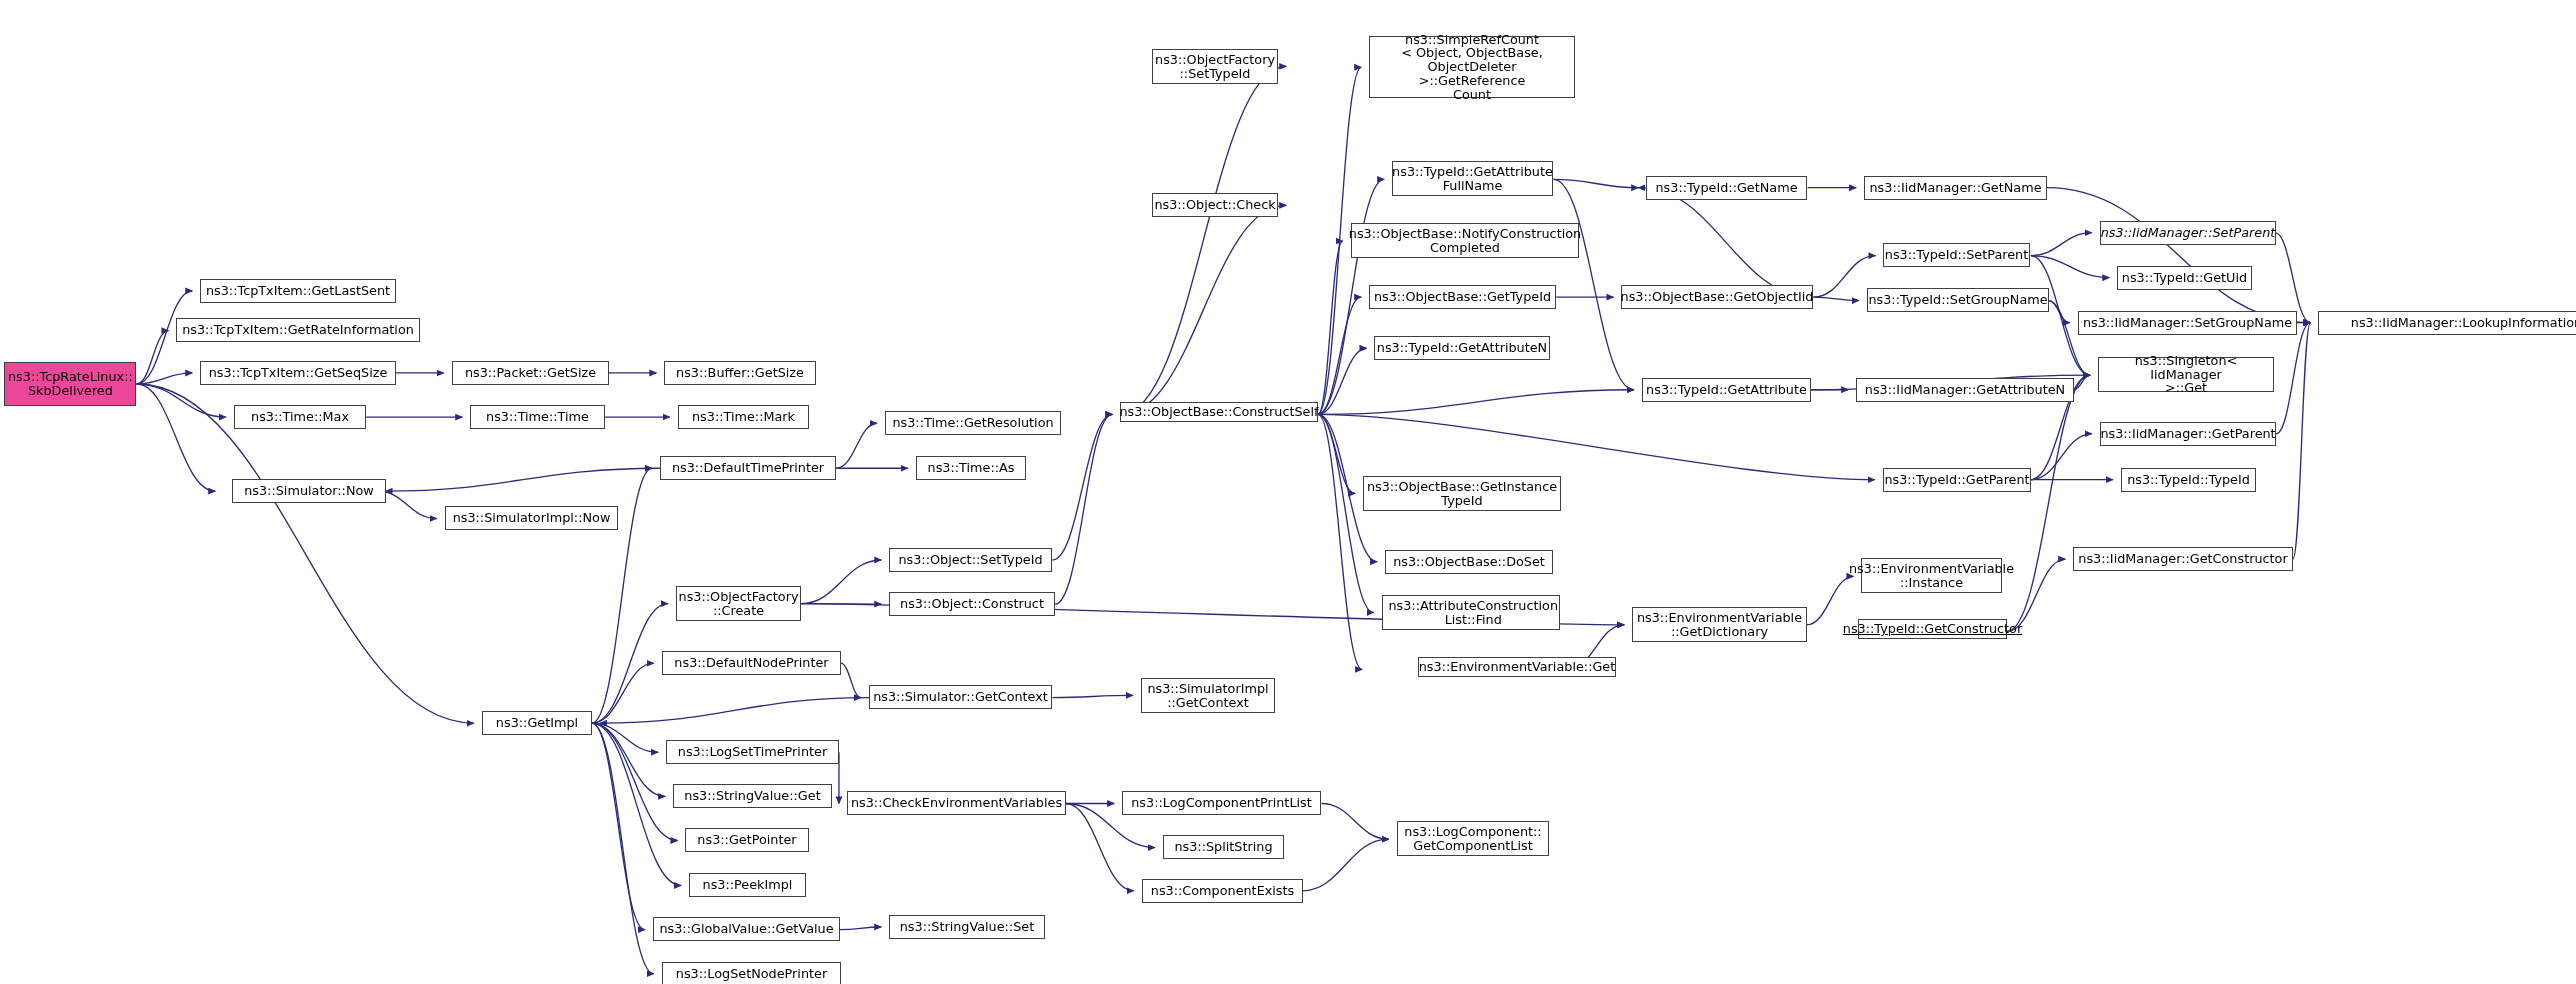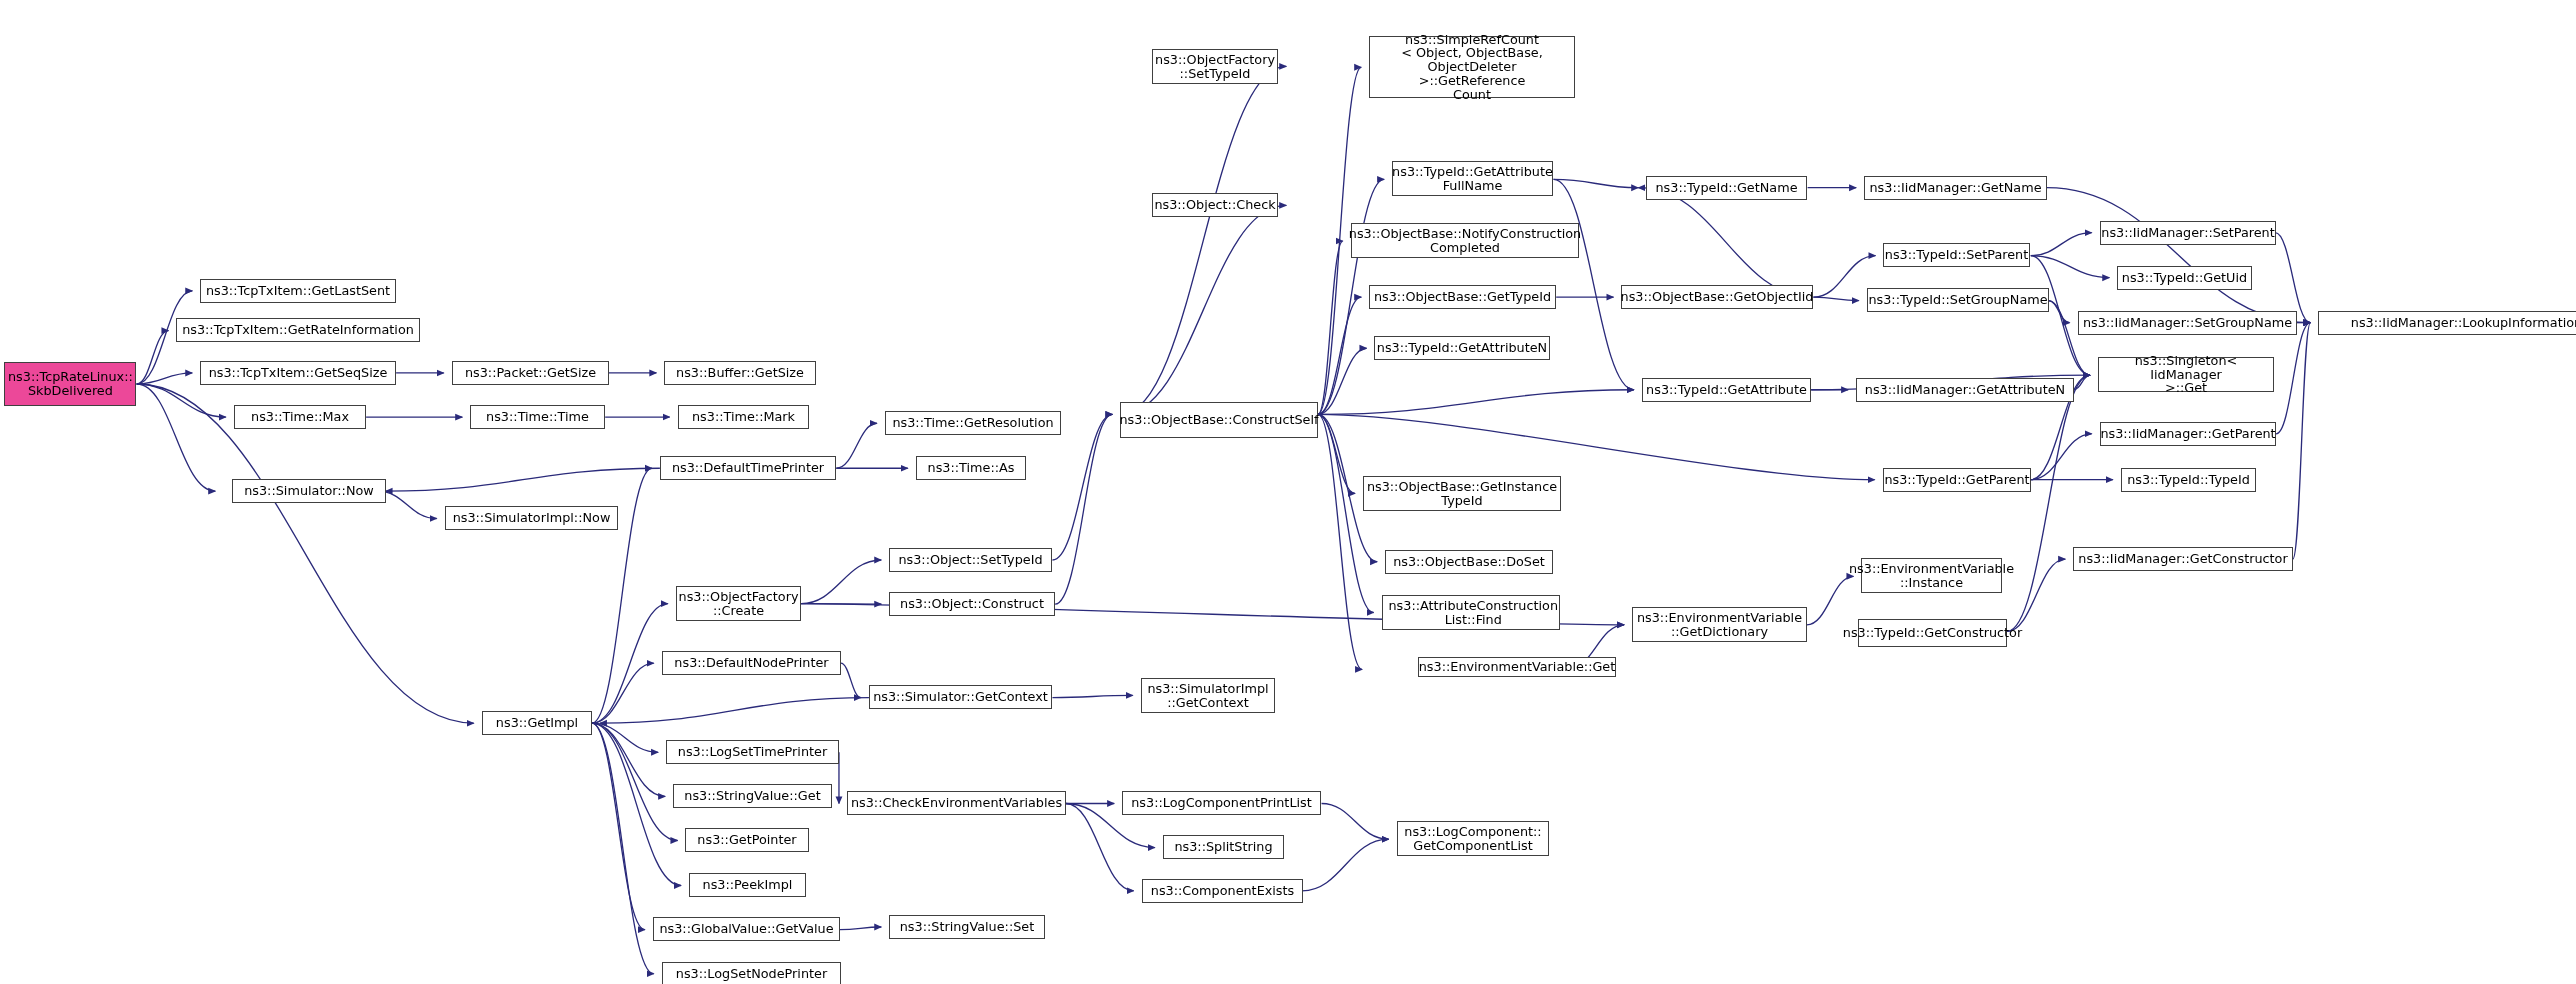--- a/index.html
+++ b/index.html
@@ -169,41 +169,41 @@
       <div class="node" style="left: 1369px; top: 36px; width: 206px; height: 62px;">ns3::SimpleRefCount
 &lt; Object, ObjectBase,
  ObjectDeleter &gt;::GetReference
 Count</div>
       <div class="node" style="left: 1392px; top: 161px; width: 161px; height: 35px;">ns3::TypeId::GetAttribute
 FullName</div>
       <div class="node" style="left: 1351px; top: 223px; width: 228px; height: 35px;">ns3::ObjectBase::NotifyConstruction
 Completed</div>
       <div class="node" style="left: 1369px; top: 285px; width: 187px; height: 24px;">ns3::ObjectBase::GetTypeId</div>
       <div class="node" style="left: 1374px; top: 336px; width: 176px; height: 24px;">ns3::TypeId::GetAttributeN</div>
-      <div class="node" style="left: 1120px; top: 402px; width: 198px; height: 36px;">ns3::ObjectBase::ConstructSelf</div>
+      <div class="node" style="left: 1120px; top: 402px; width: 198px; height: 20px;">ns3::ObjectBase::ConstructSelf</div>
       <div class="node" style="left: 1363px; top: 476px; width: 198px; height: 35px;">ns3::ObjectBase::GetInstance
 TypeId</div>
       <div class="node" style="left: 1385px; top: 550px; width: 168px; height: 24px;">ns3::ObjectBase::DoSet</div>
       <div class="node" style="left: 1382px; top: 595px; width: 178px; height: 35px; padding-left: 8px;">ns3::AttributeConstruction
 List::Find</div>
       <div class="node" style="left: 1370px; top: 657px; width: 198px; height: 20px; margin-left: 48px;">ns3::EnvironmentVariable::Get</div>
       <div class="node" style="left: 1646px; top: 176px; width: 161px; height: 24px;">ns3::TypeId::GetName</div>
       <div class="node" style="left: 1621px; top: 285px; width: 192px; height: 24px;">ns3::ObjectBase::GetObjectIid</div>
       <div class="node" style="left: 1642px; top: 378px; width: 169px; height: 24px;">ns3::TypeId::GetAttribute</div>
       <div class="node" style="left: 1632px; top: 607px; width: 175px; height: 35px;">ns3::EnvironmentVariable
 ::GetDictionary</div>
       <div class="node" style="left: 1864px; top: 176px; width: 183px; height: 24px;">ns3::IidManager::GetName</div>
       <div class="node" style="left: 1883px; top: 243px; width: 147px; height: 24px;">ns3::TypeId::SetParent</div>
       <div class="node" style="left: 1867px; top: 288px; width: 182px; height: 24px;">ns3::TypeId::SetGroupName</div>
       <div class="node" style="left: 1856px; top: 378px; width: 218px; height: 24px;">ns3::IidManager::GetAttributeN</div>
       <div class="node" style="left: 1883px; top: 468px; width: 148px; height: 24px;">ns3::TypeId::GetParent</div>
       <div class="node" style="left: 1861px; top: 558px; width: 141px; height: 35px;">ns3::EnvironmentVariable
 ::Instance</div>
-      <div class="node" style="left: 1858px; top: 619px; width: 149px; height: 28px;">ns3::TypeId::GetConstructor</div>
-      <div class="node" style="left: 2100px; top: 221px; width: 176px; height: 24px;">ns3::IidManager::SetParent</div>
+      <div class="node" style="left: 1858px; top: 619px; width: 149px; height: 20px; text-decoration: underline;">ns3::TypeId::GetConstructor</div>
+      <div class="node" style="left: 2100px; top: 221px; width: 176px; height: 24px; font-style: italic;">ns3::IidManager::SetParent</div>
       <div class="node" style="left: 2117px; top: 266px; width: 135px; height: 24px;">ns3::TypeId::GetUid</div>
       <div class="node" style="left: 2078px; top: 311px; width: 219px; height: 24px;">ns3::IidManager::SetGroupName</div>
       <div class="node" style="left: 2098px; top: 357px; width: 176px; height: 35px;">ns3::Singleton&lt; IidManager
 &gt;::Get</div>
       <div class="node" style="left: 2100px; top: 422px; width: 176px; height: 24px;">ns3::IidManager::GetParent</div>
       <div class="node" style="left: 2121px; top: 468px; width: 135px; height: 24px;">ns3::TypeId::TypeId</div>
       <div class="node" style="left: 2073px; top: 547px; width: 220px; height: 24px;">ns3::IidManager::GetConstructor</div>
       <div class="node" style="left: 2318px; top: 311px; width: 297px; height: 24px;">ns3::IidManager::LookupInformation</div>
     </div>
 </div>

